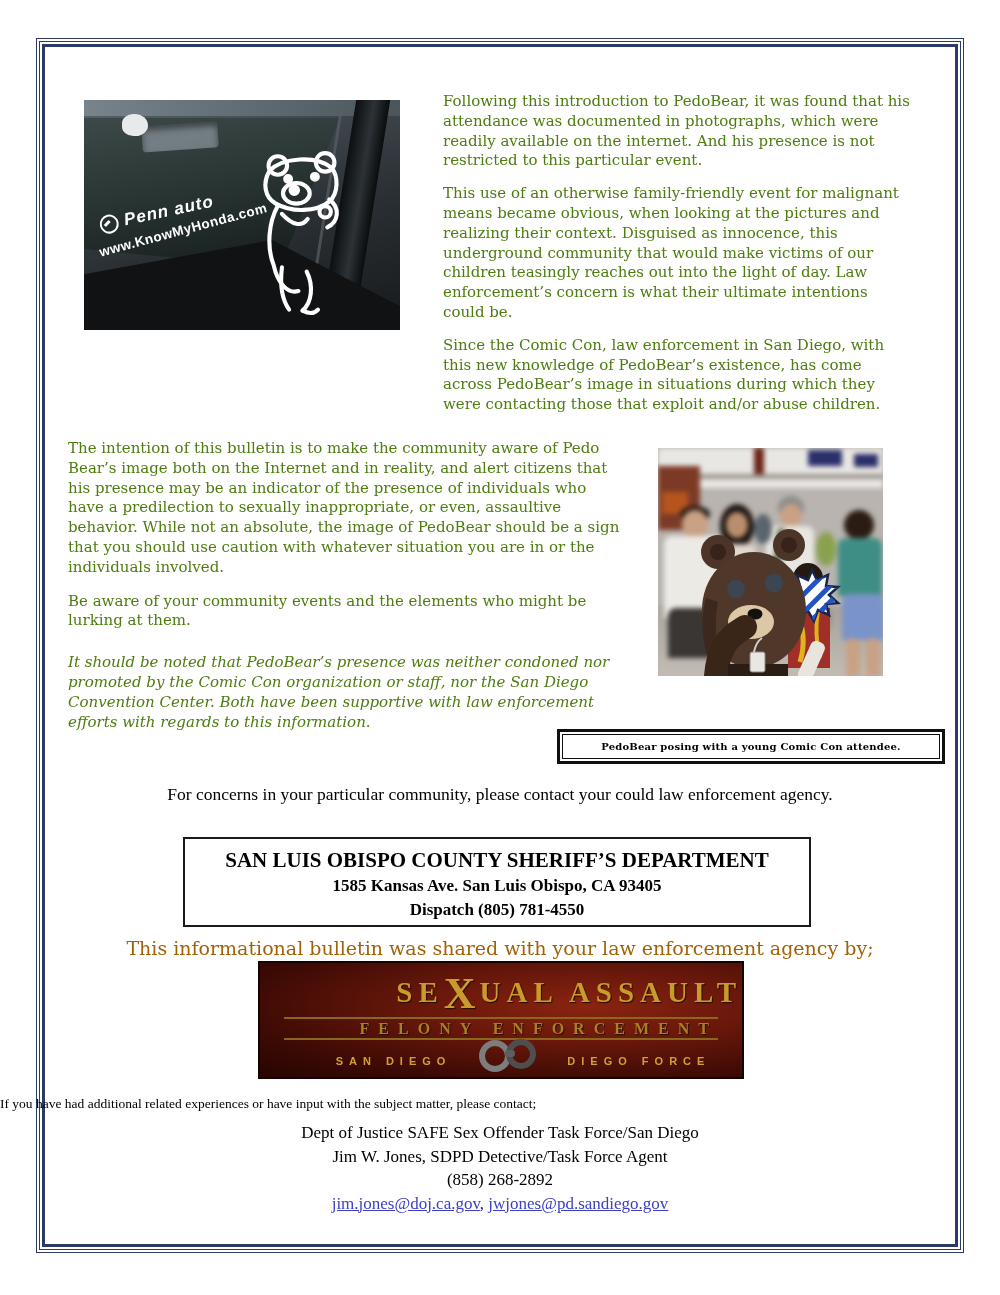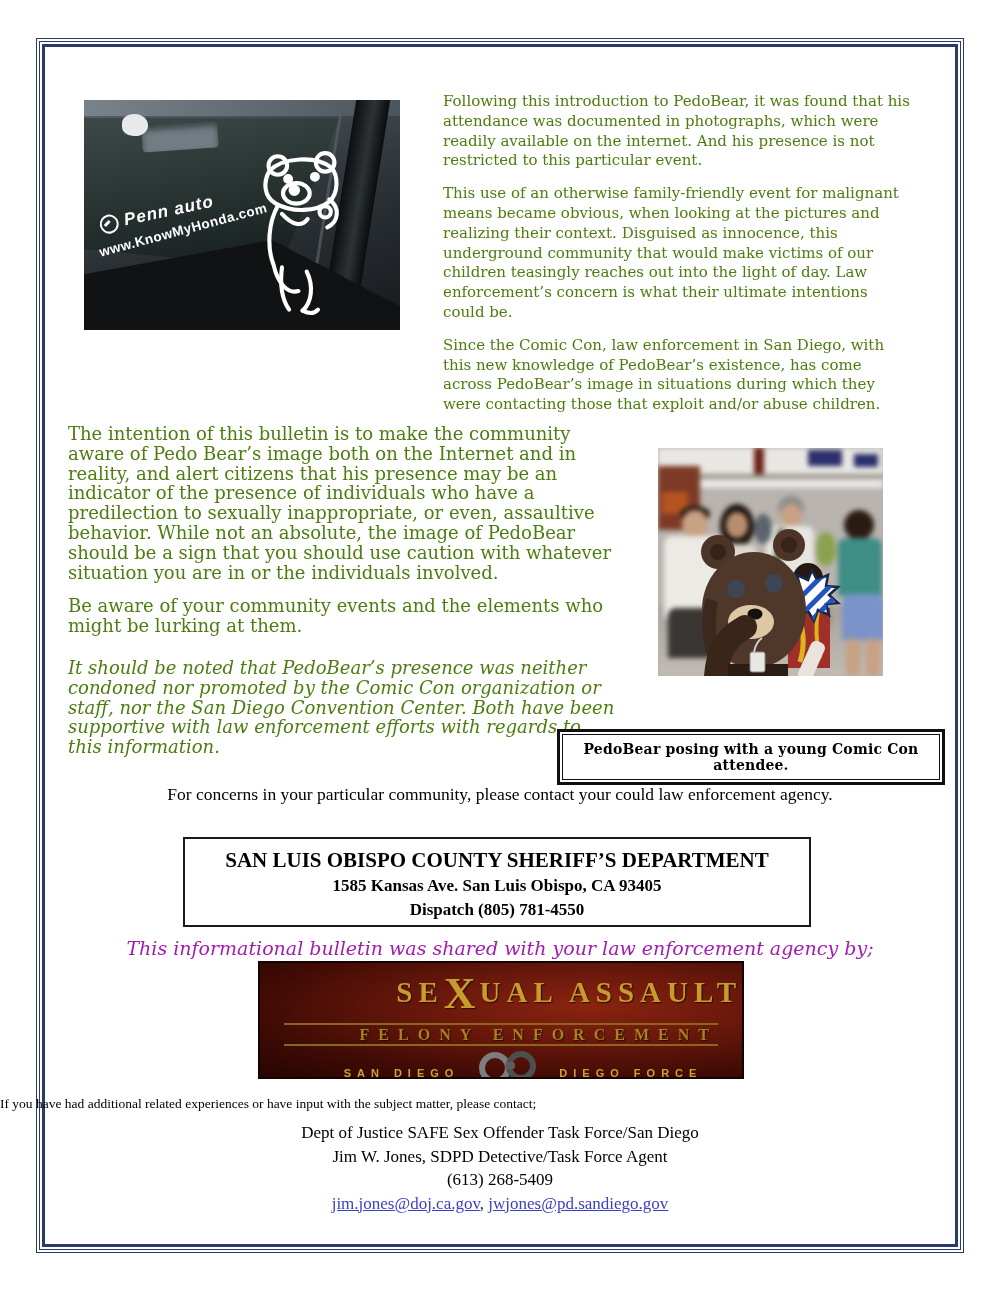--- a/index.html
+++ b/index.html
@@ -8,21 +8,21 @@
 
   
   .frame{position:absolute;left:36px;top:38px;right:36px;bottom:42px;border:1px solid #2c3a68;}
   .frame-mid{position:absolute;inset:2px;border:1px solid #2c3a68;}
   .frame-inner{position:absolute;inset:2px;border:3px solid #2c3a68;}
 
   
   .navy{color:#4d7c0f;}
   .intro-col{position:absolute;left:443px;top:92px;width:470px;font-size:15px;line-height:19.8px;}
   .intro-col p{margin:0 0 13px 0;}
-  .left-col{position:absolute;left:68px;top:424px;width:552px;font-size:18px;line-height:19.8px;}
+  .left-col{position:absolute;left:68px;top:439px;width:552px;font-size:15px;line-height:19.8px;}
   .left-col p{margin:0 0 14px 0;}
   .left-col .italic-note{margin-top:22px;font-style:italic;}
 
   
   .car-photo{position:absolute;left:84px;top:100px;width:316px;height:230px;overflow:hidden;
              background:linear-gradient(165deg,#59646c 0%,#3c444a 30%,#2a3034 55%,#17191c 100%);}
   .windshield{position:absolute;left:-20px;top:18px;width:300px;height:150px;
               background:linear-gradient(170deg,#3d4a49 0%,#232e2c 60%,#131a19 100%);
               clip-path:polygon(0 0,92% 0,72% 100%,0 86%);}
   .roof-glare{position:absolute;left:0;top:0;width:100%;height:16px;
@@ -51,43 +51,43 @@
   .booth{position:absolute;left:0;top:18px;width:42px;height:64px;background:#7c3a26;}
   .booth2{position:absolute;left:4px;top:44px;width:26px;height:22px;background:#b5541f;}
   .floorfade{position:absolute;left:0;bottom:0;width:100%;height:70px;background:linear-gradient(#a7a29c,#c2bcb4);}
   .blob{position:absolute;border-radius:50%;}
   .torso{position:absolute;border-radius:8px 8px 0 0;}
   .con-fg{position:absolute;inset:0;}
 
   
   .caption-box{position:absolute;left:557px;top:729px;width:382px;border:3px solid #101010;background:#fff;}
   .caption-inner{border:1px solid #101010;margin:2px;padding:6px 13px;text-align:center;
-                 font-weight:bold;font-size:14px;letter-spacing:.2px;color:#000;}
+                 font-weight:bold;font-size:10px;letter-spacing:.2px;color:#000;}
 
   
   .contact-notice{position:absolute;left:0;top:784px;width:100%;text-align:center;
                   font-family:"Liberation Serif",serif;font-size:17.5px;color:#000;}
   .sheriff-box{position:absolute;left:183px;top:837px;width:624px;height:78px;border:2px solid #1a1a1a;
                text-align:center;font-family:"Liberation Serif",serif;color:#000;padding-top:8px;}
   .sheriff-title{font-weight:bold;font-size:21px;line-height:27px;}
   .sheriff-line{font-weight:bold;font-size:17px;line-height:24px;}
   .shared-line{position:absolute;left:0;top:937px;width:100%;text-align:center;
-               font-size:19px;color:#a21caf;font-style:italic;}
+               font-size:19px;color:#a16207;}
 
   
   .safe-logo{position:absolute;left:258px;top:961px;width:486px;height:118px;overflow:hidden;
              background:radial-gradient(ellipse at 68% 38%, #8a2410 0%, #64160a 40%, #3c0a04 75%, #260501 100%);
              border:2px solid #140301;box-sizing:border-box;color:#d2a032;text-align:right;}
   .logo-line1{margin-top:14px;font-family:"Liberation Serif",serif;font-weight:bold;font-size:29px;
               letter-spacing:6px;line-height:30px;color:#c99b2d;text-shadow:1px 1px 1px #2a0c00;white-space:nowrap;}
   .logo-bigx{font-size:44px;vertical-align:-6px;letter-spacing:4px;}
-  .logo-line2-wrap{width:90%;margin:14px auto;border-top:2px solid #8a671c;border-bottom:2px solid #8a671c;padding:0;}
+  .logo-line2-wrap{width:90%;margin:8px auto;border-top:2px solid #8a671c;border-bottom:2px solid #8a671c;padding:0;}
   .logo-line2{font-family:"Liberation Serif",serif;font-weight:bold;font-size:16px;letter-spacing:9px;
               color:#a87f22;line-height:19px;text-shadow:1px 1px 1px #2a0c00;white-space:nowrap;}
-  .logo-line3{margin-top:5px;display:flex;align-items:center;justify-content:center;gap:4px;
+  .logo-line3{margin-top:5px;display:flex;align-items:center;justify-content:center;gap:12px;
               font-family:"Liberation Sans",sans-serif;font-weight:bold;font-size:11px;letter-spacing:6px;
               color:#d2a032;margin-left:44px;}
   .cuffs{margin-top:-14px;}
 
   
   .footer-prompt{position:absolute;left:0;top:1096px;width:100%;
                  font-family:"Liberation Serif",serif;font-size:13.5px;color:#000;}
   .footer-block{position:absolute;left:0;top:1121px;width:100%;text-align:center;
                 font-family:"Liberation Serif",serif;font-size:17px;line-height:23.5px;color:#000;}
   .footer-emails a{color:#3a3fc4;text-decoration:underline;cursor:pointer;}
@@ -258,19 +258,19 @@
         <rect x="42" y="16" width="10" height="7" rx="3" fill="#5e5e5e"></rect>
       </svg>
       <span>DIEGO FORCE</span>
     </div>
   </div>
 
   <div class="footer-prompt">If you have had additional related experiences or have input with the subject matter, please contact;</div>
   <div class="footer-block">
     <div>Dept of Justice SAFE Sex Offender Task Force/San Diego</div>
     <div>Jim W. Jones, SDPD Detective/Task Force Agent</div>
-    <div>(613) 268-5409</div>
+    <div>(858) 268-2892</div>
     <div class="footer-emails">
       <a>jim.jones@doj.ca.gov</a><span class="sep">, </span><a>jwjones@pd.sandiego.gov</a>
     </div>
   </div>
 
 </div>
 
 </body></html>

